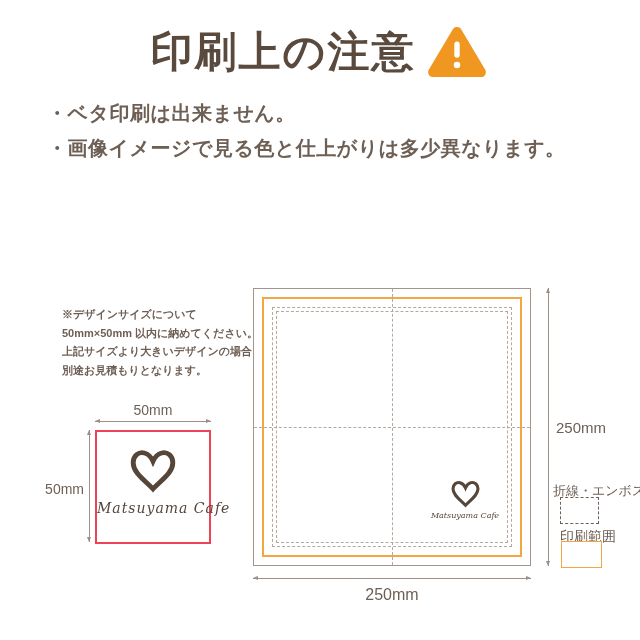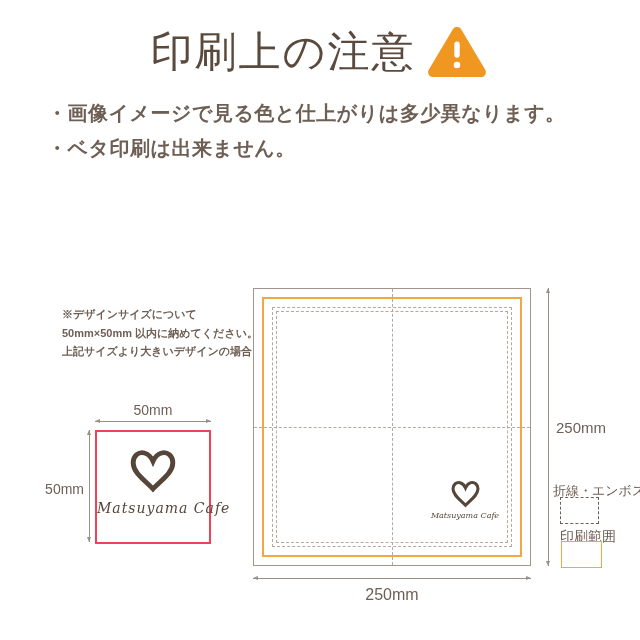--- a/index.html
+++ b/index.html
@@ -6,21 +6,21 @@
   .stage{
     position:relative;width:640px;height:640px;background:#ffffff;overflow:hidden;
     font-family:"Liberation Sans",sans-serif;color:#6e5f55;
   }
   
   .title-row{
     position:absolute;top:22px;left:0;width:640px;height:60px;
     display:flex;align-items:center;justify-content:center;gap:10px;
   }
   .title-text{
-    font-size:42px;font-weight:400;letter-spacing:2px;color:#5a4a3e;white-space:nowrap;
+    font-size:42px;font-weight:700;letter-spacing:2px;color:#5a4a3e;white-space:nowrap;
   }
   .warn-icon{width:64px;height:54px;display:block;}
   
   .notices{position:absolute;left:47px;top:96px;width:570px;}
   .notice-line{
     font-size:20px;font-weight:700;line-height:35px;color:#6e5f55;
     letter-spacing:0.5px;white-space:nowrap;
   }
   
   .size-note{
@@ -82,28 +82,29 @@
   <div class="title-row">
     <span class="title-text">印刷上の注意</span>
     <svg class="warn-icon" viewBox="0 0 64 56">
       <path d="M32 7 L57 49 L7 49 Z" fill="#f09722" stroke="#f09722" stroke-width="10" stroke-linejoin="round"></path>
       <rect x="29.2" y="17" width="5.6" height="17" rx="2.8" fill="#ffffff"></rect>
       <circle cx="32" cy="41.5" r="3.4" fill="#ffffff"></circle>
     </svg>
   </div>
 
   <div class="notices">
+    <div class="notice-line">・ベタ印刷は出来ません。</div>
     <div class="notice-line">・画像イメージで見る色と仕上がりは多少異なります。</div>
-    <div class="notice-line">・ベタ印刷は出来ません。</div>
   </div>
 
   <div class="size-note">
     <div>※デザインサイズについて</div>
     <div><span class="u">50mm×50mm</span><span> 以内に納めてください。</span></div>
     <div>上記サイズより大きいデザインの場合</div>
+    <div>別途お見積もりとなります。</div>
   </div>
 
   <div class="dim-label sample-top-label">50mm</div>
   <div class="dim-h" style="left:95px;top:421px;width:116px;"></div>
   <div class="dim-label sample-left-label">50mm</div>
   <div class="dim-v" style="left:89px;top:430px;height:112px;"></div>
 
   <div class="sample-square">
     <svg class="heart" width="46" height="44" viewBox="0 0 36 34">
       <path d="M18 31 C 11.5 24 2.5 18.5 2.5 10.5 C 2.5 5 6.8 1.8 11.2 2.9 C 14.3 3.7 16.6 6.2 18 9.4 C 19.4 6.2 21.7 3.7 24.8 2.9 C 29.2 1.8 33.5 5 33.5 10.5 C 33.5 18.5 24.5 24 18 31 Z" fill="none" stroke="#564639" stroke-width="3.8" stroke-linejoin="miter"></path>

